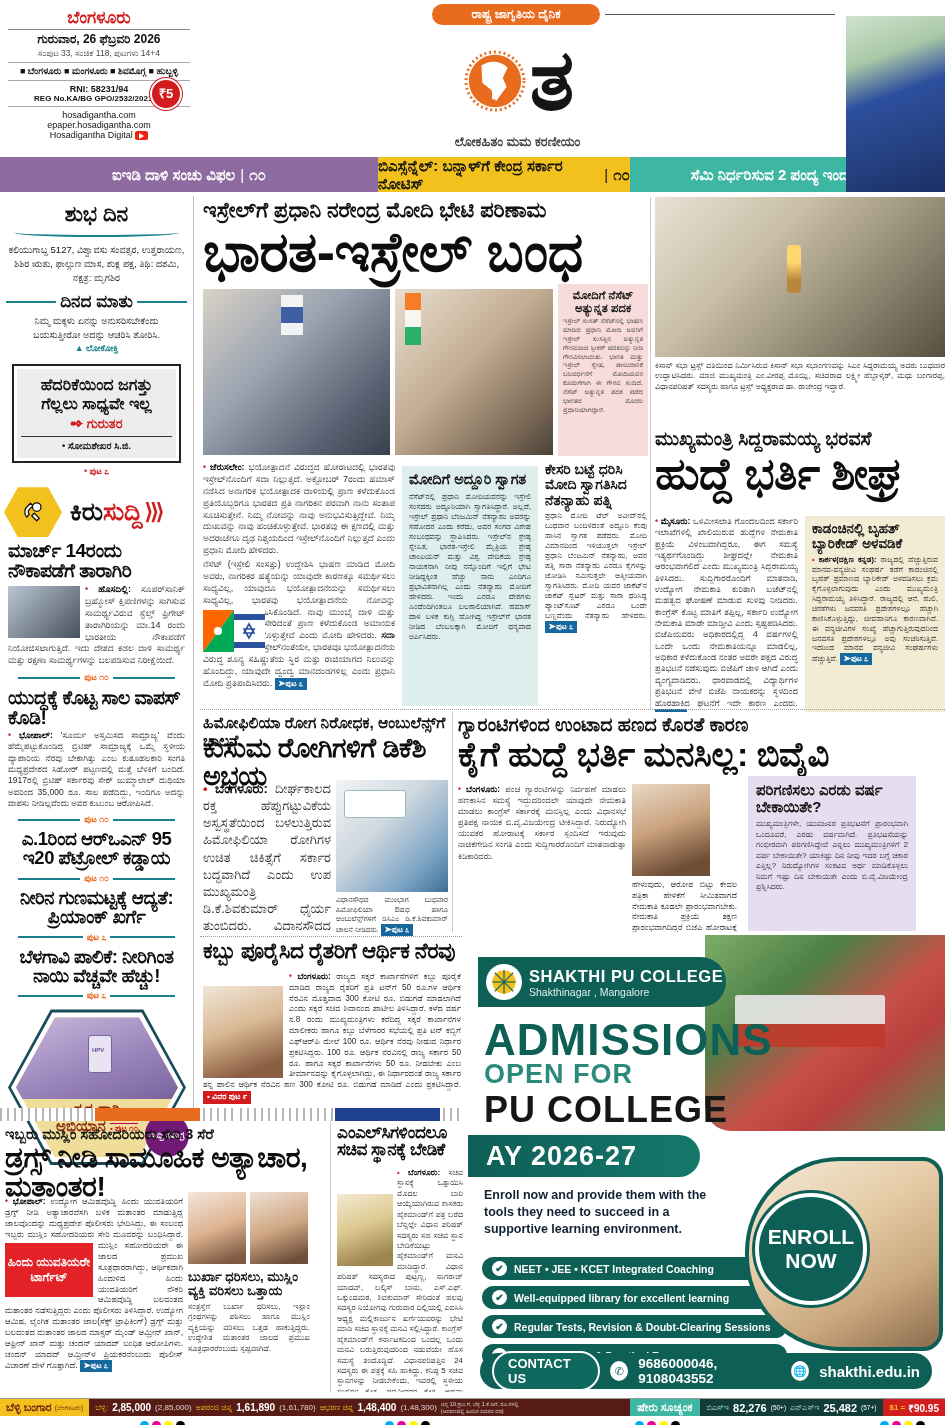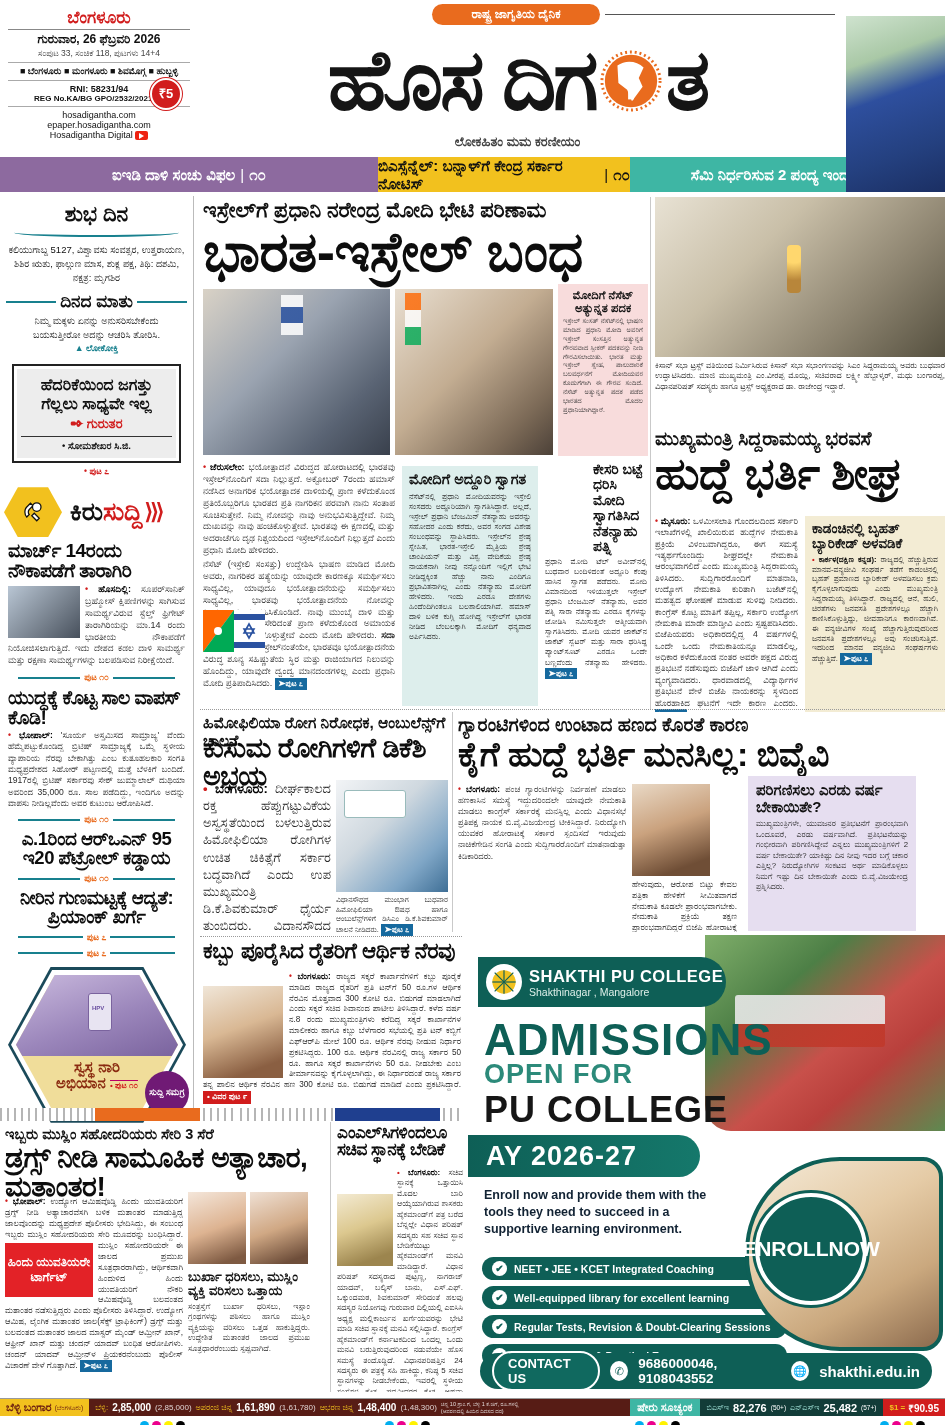--- a/index.html
+++ b/index.html
@@ -50,21 +50,20 @@
       <span style="display:inline-block;width:13px;height:9px;background:#e21;border-radius:2px;position:relative;vertical-align:middle;"><span style="position:absolute;left:4px;top:1.5px;width:0;height:0;border-left:5px solid #fff;border-top:3px solid transparent;border-bottom:3px solid transparent;"></span></span>
     </div>
   </div>
 
   <div class="abs c" style="left:150px;top:78px;width:28px;height:28px;background:#d11d1d;border-radius:50%;color:#fff;font-weight:bold;font-size:13px;line-height:28px;border:2px solid #fff;box-shadow:0 0 0 1px #d11d1d;">₹5</div>
 
   <div class="abs pill c" style="left:432px;top:4px;width:168px;height:21px;background:#e96b1e;color:#fff;font-weight:bold;font-size:12px;line-height:21px;">ರಾಷ್ಟ್ರ ಜಾಗೃತಿಯ ದೈನಿಕ</div>
   <div class="abs" style="left:605px;top:14px;width:230px;border-top:1.5px solid #555;"></div>
 
   <div class="abs c" style="left:195px;top:26px;width:645px;height:110px;display:flex;align-items:center;justify-content:center;gap:4px;">
-    <span style="font-size:84px;font-weight:bold;letter-spacing:-3px;color:#151515;">ಹೊಸ ದಿಗ</span>
     <span style="display:inline-block;width:62px;height:62px;">
       <svg viewBox="0 0 64 64" width="62" height="62">
           <circle cx="32" cy="32" r="27" fill="#e96b1e"></circle>
           <circle cx="32" cy="32" r="30" fill="none" stroke="#e96b1e" stroke-width="3" stroke-dasharray="2 3"></circle>
           <path d="M18 16c8-6 20-5 27 2l-5 11 4 9-11 15-5-12-9-7z" fill="#fff"></path>
           <path d="M29 37h6v14h-6z" fill="#fff"></path>
         </svg>
     </span>
     <span style="font-size:84px;font-weight:bold;letter-spacing:-3px;color:#151515;">ತ</span>
   </div>
@@ -159,20 +158,21 @@
         <div class="tick-line"></div>
     </div>
 
     <div class="headline c" style="font-size:18.5px;margin:0 4px;">ನೀರಿನ ಗುಣಮಟ್ಟಕ್ಕೆ ಆದ್ಯತೆ: ಪ್ರಿಯಾಂಕ್ ಖರ್ಗೆ</div>
     <div class="divider-mini" style="margin:5px 18px;">
       <div class="tick-line"></div>
         <span>ಪುಟ ೭</span>
         <div class="tick-line"></div>
     </div>
 
+    <div class="headline c" style="font-size:18.5px;margin:0 4px;">ಬೆಳಗಾವಿ ಪಾಲಿಕೆ: ನೀರಿಗಿಂತ ನಾಯಿ ವೆಚ್ಚವೇ ಹೆಚ್ಚು!</div>
     <div class="divider-mini" style="margin:5px 18px;">
       <div class="tick-line"></div>
         <span>ಪುಟ ೭</span>
         <div class="tick-line"></div>
     </div>
 
     <div style="position:relative;margin:8px 2px 0;height:158px;">
       <div class="hex" style="position:absolute;left:6px;top:0;width:178px;height:156px;background:#1b4a5a;"></div>
       <div class="hex" style="position:absolute;left:9px;top:3px;width:172px;height:150px;background:#fff;"></div>
       <div class="hex" style="position:absolute;left:14px;top:8px;width:162px;height:140px;background:#f0dd9a;overflow:hidden;">
@@ -224,21 +224,21 @@
       <span class="b">ಸದಾ ಭಾರತದ ಬೆಂಬಲ:</span> <span>ಇಸ್ರೇಲ್‌ನಂತೆಯೇ, ಭಾರತವೂ ಭಯೋತ್ಪಾದನೆಯ ವಿರುದ್ಧ ಶೂನ್ಯ ಸಹಿಷ್ಣುತೆಯ ಸ್ಥಿರ ಮತ್ತು ರಾಜಿಯಾಗದ ನಿಲುವನ್ನು ಹೊಂದಿದ್ದು, ಯಾವುದೇ ದ್ವಂದ್ವ ಮಾನದಂಡಗಳಿಲ್ಲ ಎಂದು ಪ್ರಧಾನಿ ಮೋದಿ ಪ್ರತಿಪಾದಿಸಿದರು.</span> <span class="page-badge">➤<span>ಪುಟ ೭</span></span>
     </span>
   </div>
 
   <div class="abs" style="left:402px;top:466px;width:136px;height:240px;background:#ddeeec;padding:6px 7px;box-sizing:border-box;overflow:hidden;">
     <div class="box-title" style="font-size:14.5px;">ಮೋದಿಗೆ ಅದ್ದೂರಿ ಸ್ವಾಗತ</div>
     <div style="font-size:7.6px;line-height:1.32;margin-top:4px;color:#2b2b2b;text-align:justify;">ನೆಸೆಟ್‌ನಲ್ಲಿ ಪ್ರಧಾನಿ ಮೋದಿಯವರನ್ನು ಇಸ್ರೇಲಿ ಸಂಸದರು ಅದ್ದೂರಿಯಾಗಿ ಸ್ವಾಗತಿಸಿದ್ದಾರೆ. ಅಲ್ಲದೆ, ಇಸ್ರೇಲ್ ಪ್ರಧಾನಿ ಬೆಂಜಮಿನ್ ನೆತನ್ಯಾಹು ಅವರನ್ನು ಸಹೋದರ ಎಂದು ಕರೆದು, ಅವರ ಸಂಗಡ ವಿಶೇಷ ಸಂಬಂಧವನ್ನು ಸ್ಥಾಪಿಸಿದರು. ಇಸ್ರೇಲ್‌ನ ಶ್ರೇಷ್ಠ ಸ್ನೇಹಿತ, ಭಾರತ-ಇಸ್ರೇಲಿ ಮೈತ್ರಿಯ ಶ್ರೇಷ್ಠ ಚಾಂಪಿಯನ್ ಮತ್ತು ವಿಶ್ವ ವೇದಿಕೆಯ ಶ್ರೇಷ್ಠ ನಾಯಕನಾಗಿ ನೀವು ನನ್ನೊಂದಿಗೆ ಇಲ್ಲಿಗೆ ಭೇಟಿ ನೀಡಿದ್ದಕ್ಕಿಂತ ಹೆಚ್ಚು ನಾನು ಎಂದಿಗೂ ಪ್ರಭಾವಿತನಾಗಿಲ್ಲ ಎಂದು ನೆತನ್ಯಾಹು ಮೋದಿಗೆ ಹೇಳಿದರು. ಇಂದು ಎರಡೂ ದೇಶಗಳು ಹಿಂದೆಂದಿಗಿಂತಲೂ ಬಲಶಾಲಿಯಾಗಿವೆ. ಹಮಾಸ್ ದಾಳಿ ಬಳಿಕ ಕುಗ್ಗಿ ಹೋಗಿದ್ದ ಇಸ್ರೇಲ್‌ಗೆ ಭಾರತ ನೀಡಿದ ಬೆಂಬಲಕ್ಕಾಗಿ ಮೋದಿಗೆ ಧನ್ಯವಾದ ಅರ್ಪಿಸಿದರು.</div>
   </div>
 
   <div class="abs" style="left:545px;top:462px;width:102px;height:246px;overflow:hidden;">
-    <div class="box-title" style="font-size:14px;margin-left:48px;">ಕೇಸರಿ ಬಟ್ಟೆ ಧರಿಸಿ ಮೋದಿ ಸ್ವಾಗತಿಸಿದ ನೆತನ್ಯಾಹು ಪತ್ನಿ</div>
+    <div class="box-title" style="font-size:14px;">ಕೇಸರಿ ಬಟ್ಟೆ ಧರಿಸಿ ಮೋದಿ ಸ್ವಾಗತಿಸಿದ ನೆತನ್ಯಾಹು ಪತ್ನಿ</div>
     <div style="font-size:7.6px;line-height:1.32;margin-top:3px;color:#2b2b2b;text-align:justify;"><span>ಪ್ರಧಾನಿ ಮೋದಿ ಟೆಲ್ ಅವೀವ್‌ನಲ್ಲಿ ಬುಧವಾರ ಬಂದಿಳಿದಂತೆ ಅದ್ದೂರಿ ಕೆಂಪು ಹಾಸಿನ ಸ್ವಾಗತ ಪಡೆದರು. ಮೋದಿ ವಿಮಾನದಿಂದ ಇಳಿಯುತ್ತಲೇ ಇಸ್ರೇಲ್ ಪ್ರಧಾನಿ ಬೆಂಜಮಿನ್ ನೆತನ್ಯಾಹು, ಅವರ ಪತ್ನಿ ಸಾರಾ ನೆತನ್ಯಾಹು ಎರಡೂ ಕೈಗಳನ್ನು ಜೋಡಿಸಿ ನಮಿಸುತ್ತಲೇ ಆತ್ಮೀಯವಾಗಿ ಸ್ವಾಗತಿಸಿದರು. ಮೋದಿ ಯವರ ಜಾಕೆಟ್‌ನ ಜಾಕೆಟ್ ಸ್ವೆಟರ್ ಮತ್ತು ಸಾರಾ ಧರಿಸಿದ್ದ ಪ್ಯಾಂಟ್‌ಸೂಟ್ ಎರಡೂ ಒಂದೇ ಬಣ್ಣವೆಂದು ನೆತನ್ಯಾಹು ಹೇಳಿದರು.</span> <span class="page-badge">➤<span>ಪುಟ ೭</span></span></div>
   </div>
 
   <div class="abs vrule" style="left:650px;top:197px;height:512px;"></div>
 
   <div class="abs photo" style="left:655px;top:197px;width:290px;height:160px;background:linear-gradient(135deg,#e8e2d4,#c9bfa8 35%,#8d8470 70%,#55503f);">
     <span style="position:absolute;left:132px;top:48px;width:14px;height:48px;background:radial-gradient(circle at 50% 10%,#ffd76e 0 30%,#b8863a 70%);border-radius:4px;"></span>
   </div>
   <div class="abs caption" style="left:655px;top:361px;width:290px;height:64px;">ಕಿಸಾನ್ ಸಭಾ ಟ್ರಸ್ಟ್ ವತಿಯಿಂದ ನಿರ್ಮಿಸಿರುವ ಕಿಸಾನ್ ಸಭಾ ಸಭಾಂಗಣವನ್ನು ಸಿಎಂ ಸಿದ್ದರಾಮಯ್ಯ ಅವರು ಬುಧವಾರ ಉದ್ಘಾಟಿಸಿದರು. ಮಾಜಿ ಮುಖ್ಯಮಂತ್ರಿ ಎಂ.ವೀರಪ್ಪ ಮೊಯ್ಲಿ, ಸಚಿವರಾದ ಲಕ್ಷ್ಮೀ ಹೆಬ್ಬಾಳ್ಕರ್, ಮಧು ಬಂಗಾರಪ್ಪ, ವಿಧಾನಪರಿಷತ್ ಸದಸ್ಯರು ಹಾಗೂ ಟ್ರಸ್ಟ್ ಅಧ್ಯಕ್ಷರಾದ ಡಾ. ರಾಜೇಂದ್ರ ಇದ್ದಾರೆ.</div>
 
@@ -378,21 +378,21 @@
           <span>Regular Tests, Revision &amp; Doubt-Clearing Sessions</span>
         </div>
       <div class="ad-bullet">
           <span class="check">✔</span>
           <span>Industrial Visits &amp; Practical Exposure</span>
         </div>
     </div>
 
     <div class="abs" style="right:2px;top:222px;width:190px;height:186px;border-radius:95px 20px 20px 95px;border:4px solid #0e5f56;background:linear-gradient(150deg,#f4ead8,#e5cba6 40%,#caa87e 70%,#8c6b4e);overflow:hidden;"></div>
 
-    <div class="abs c" style="right:78px;top:258px;width:104px;height:104px;border-radius:50%;background:#0e5f56;border:4px solid #fff;box-shadow:0 0 0 3px #0e5f56;color:#fff;display:flex;flex-direction:row;align-items:center;justify-content:center;font-weight:bold;">
+    <div class="abs c" style="right:78px;top:258px;width:104px;height:104px;border-radius:50%;background:#0e5f56;border:4px solid #fff;box-shadow:0 0 0 3px #0e5f56;color:#fff;display:flex;flex-direction:column;align-items:center;justify-content:center;font-weight:bold;">
       <span style="font-size:21px;">ENROLL</span>
       <span style="font-size:21px;">NOW</span>
     </div>
 
     <div class="abs" style="left:12px;top:418px;width:452px;height:36px;background:#0e5f56;border-radius:18px;display:flex;align-items:center;gap:10px;padding:0 12px;box-sizing:border-box;">
       <span class="pill" style="border:2px solid #fff;color:#fff;font-weight:bold;font-size:13px;padding:3px 14px;background:#10695f;">CONTACT US</span>
       <span style="width:20px;height:20px;border-radius:50%;background:#fff;color:#0e5f56;display:inline-flex;align-items:center;justify-content:center;font-size:11px;">✆</span>
       <span class="b" style="color:#fff;font-size:13.5px;">9686000046, 9108043552</span>
       <span style="width:20px;height:20px;border-radius:50%;background:#fff;color:#0e5f56;display:inline-flex;align-items:center;justify-content:center;font-size:11px;">🌐</span>
       <span class="b" style="color:#fff;font-size:15px;">shakthi.edu.in</span>

